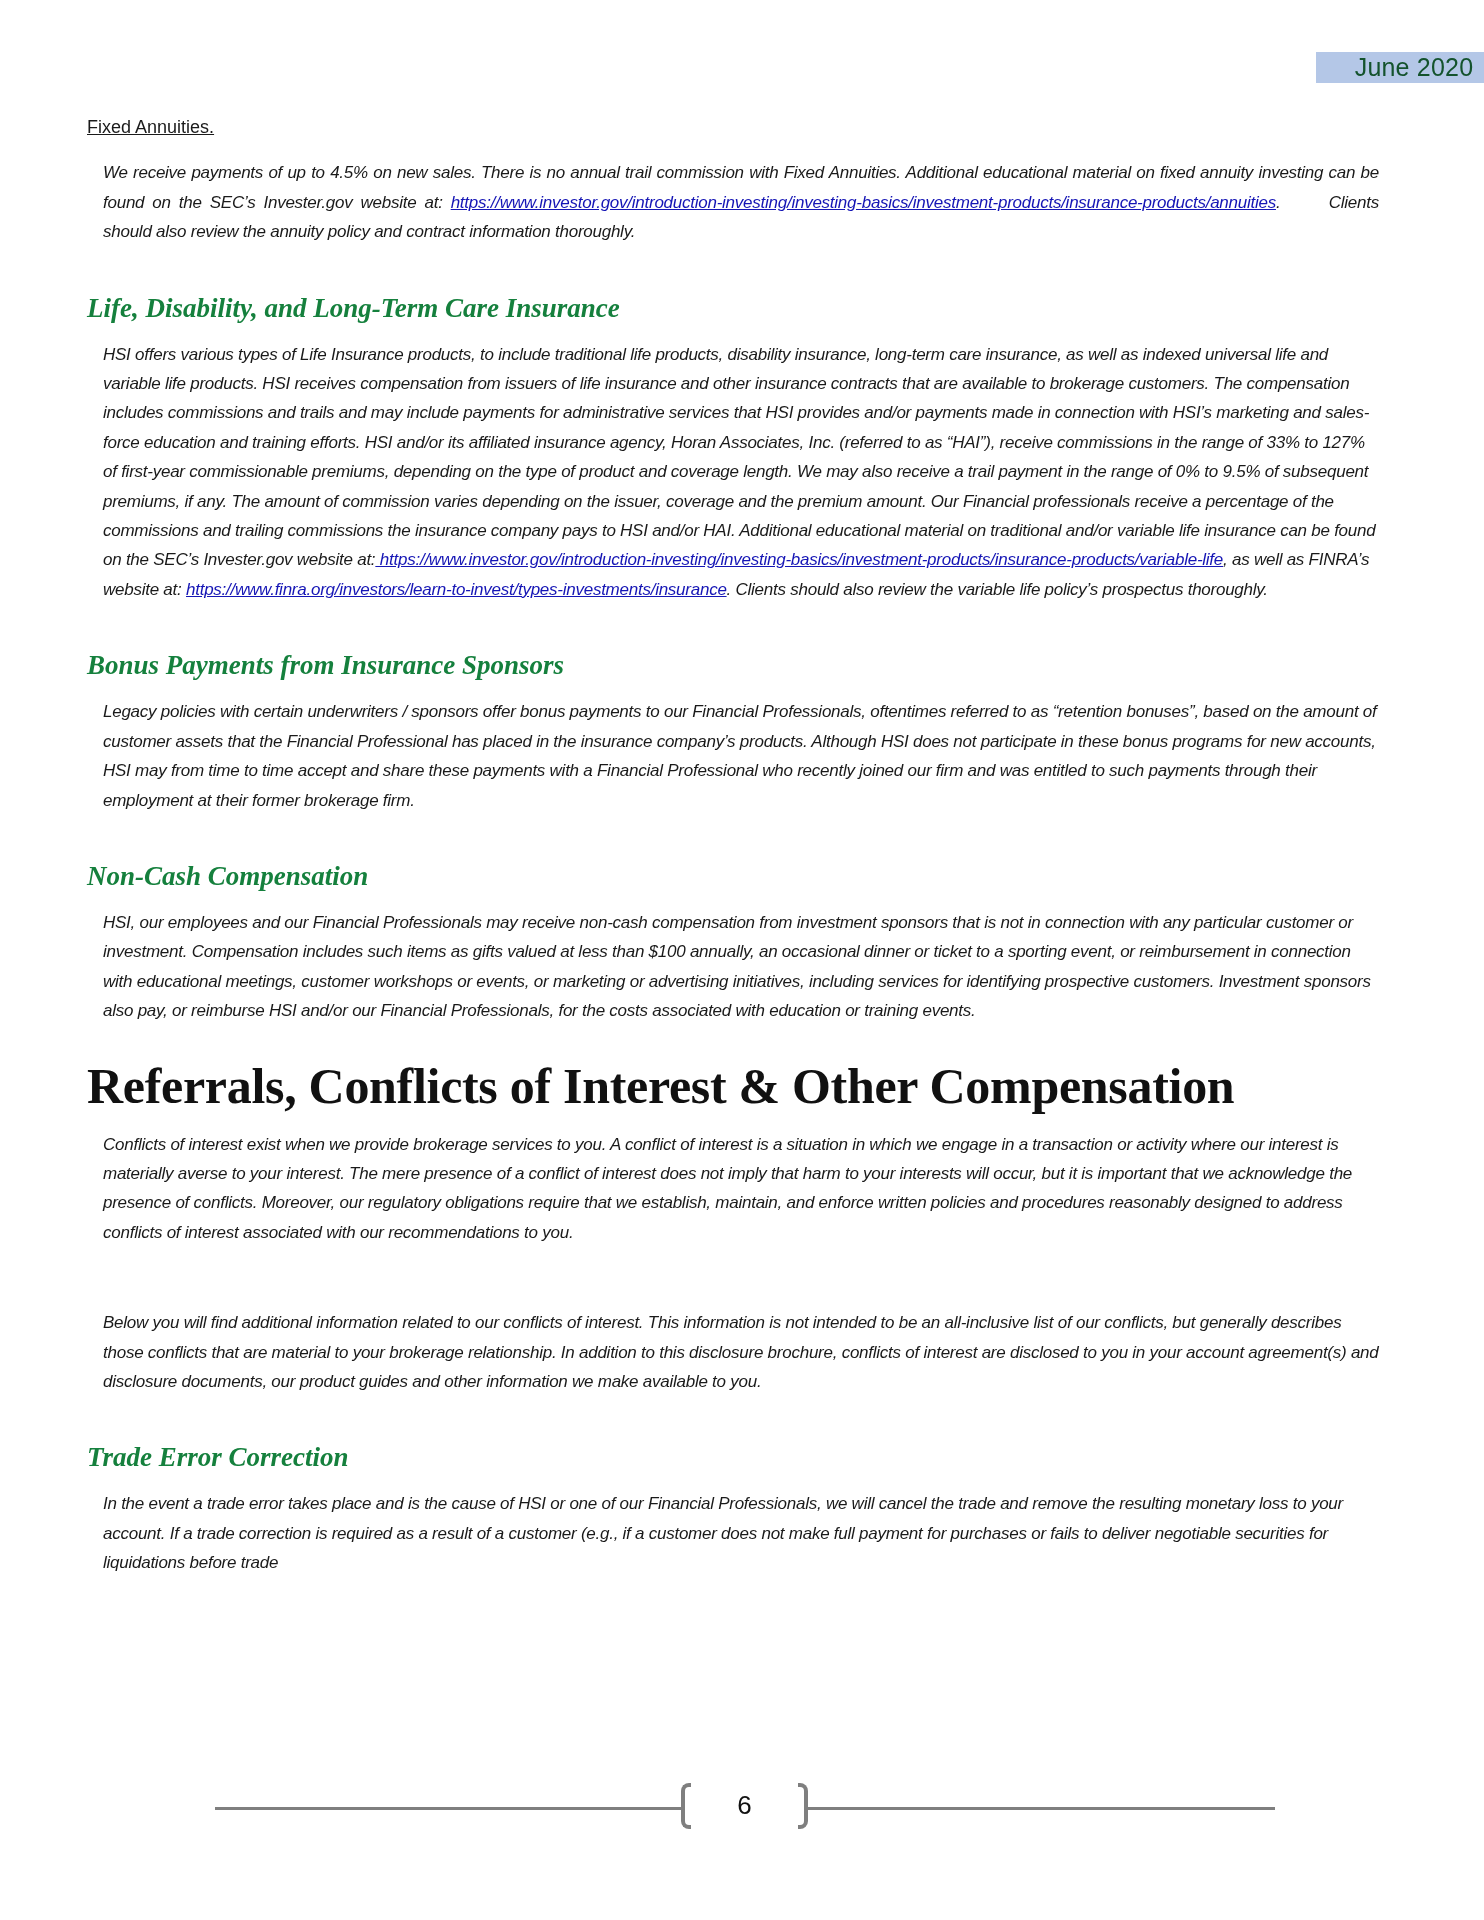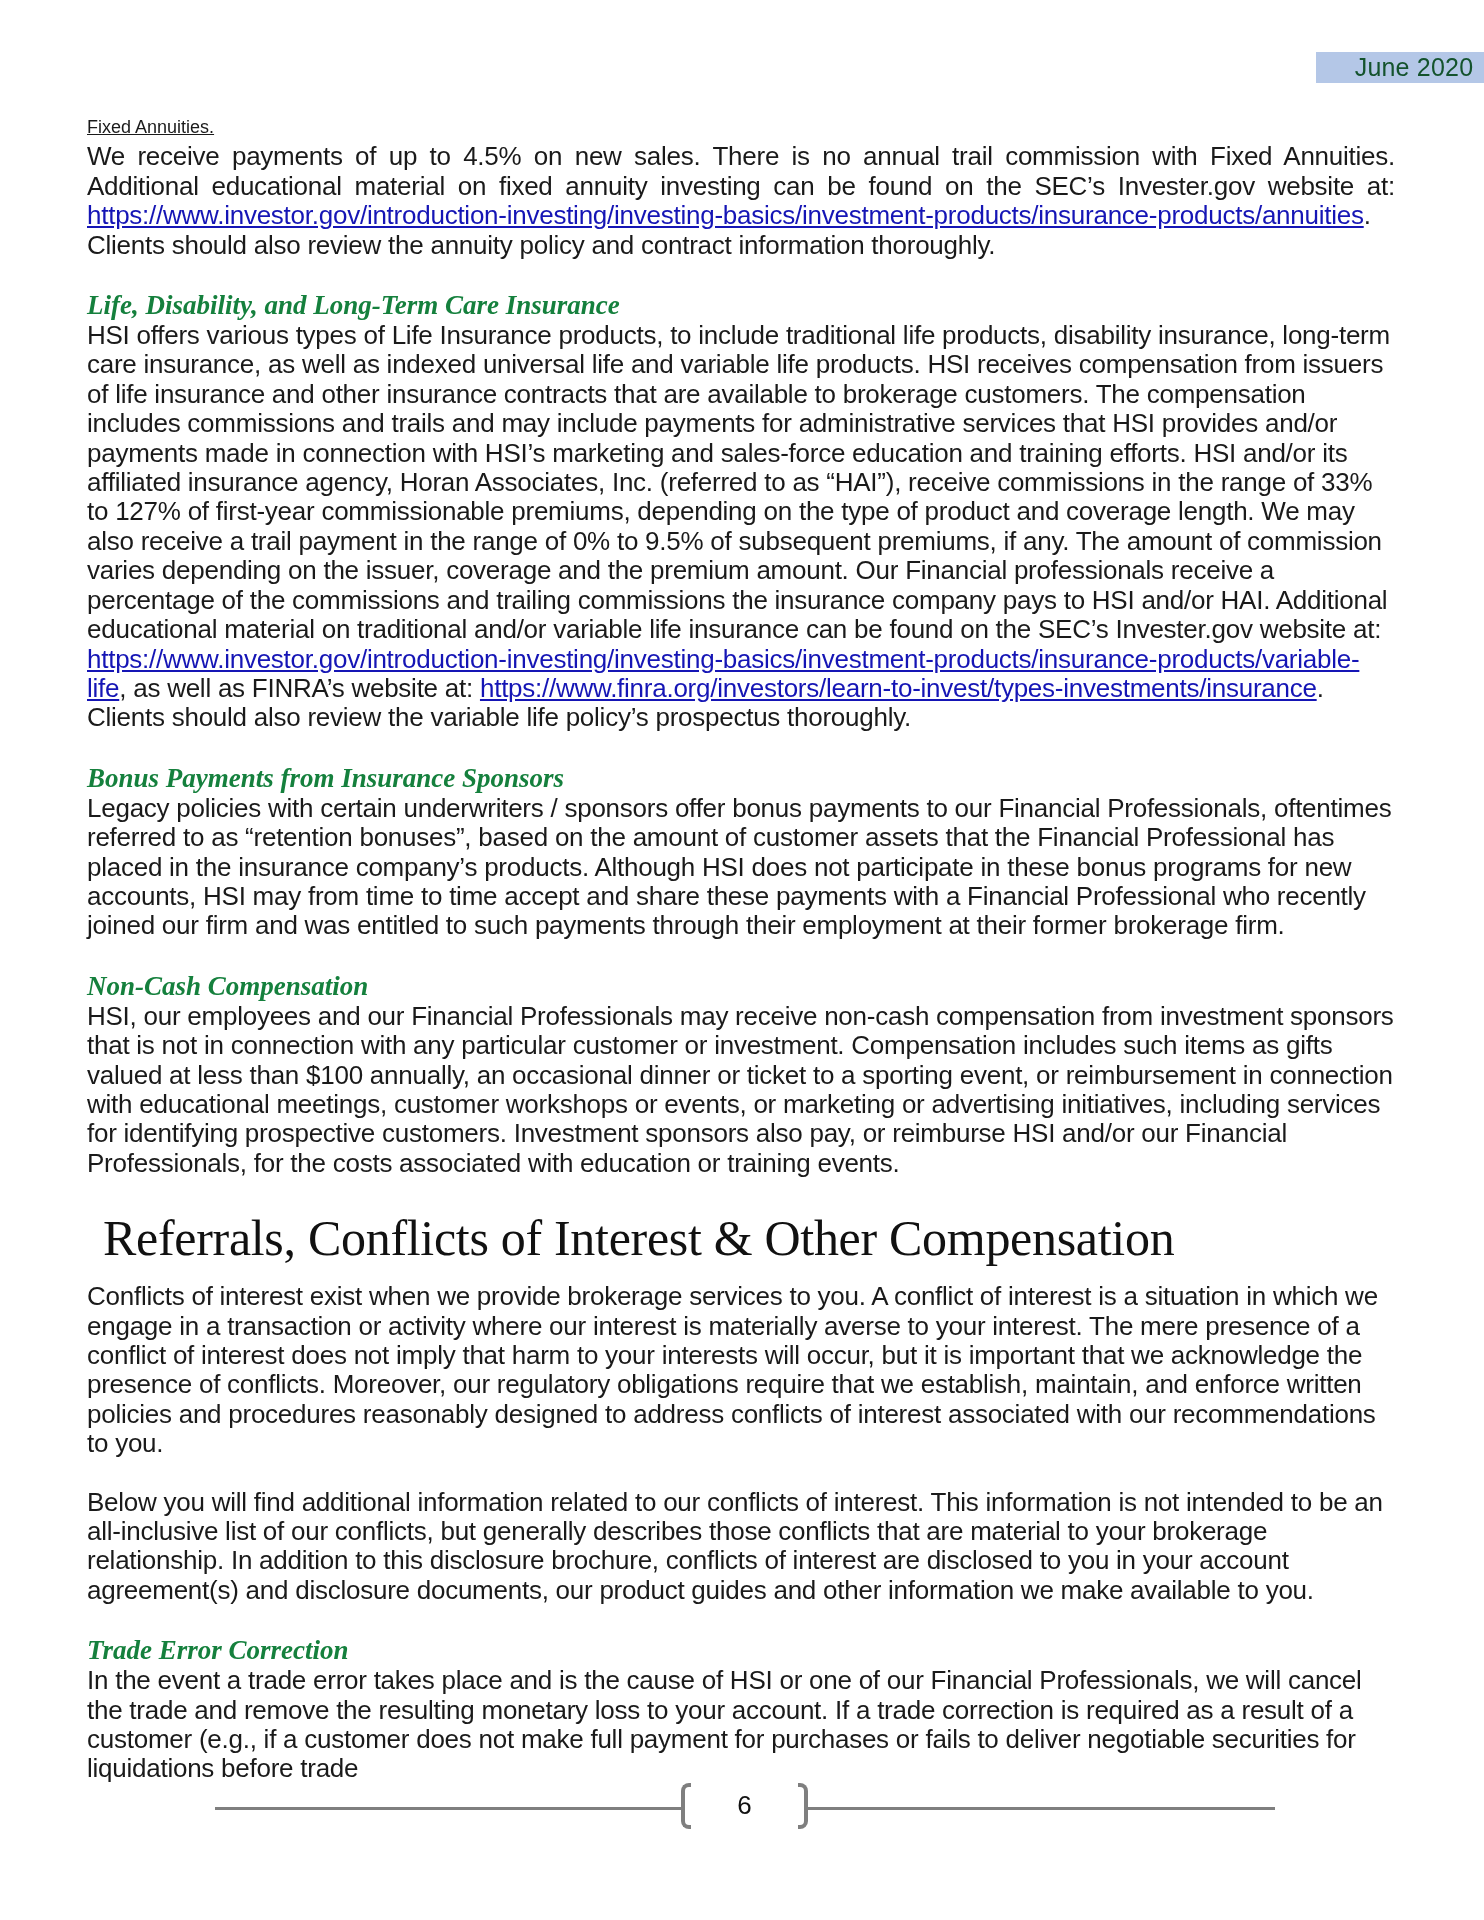--- a/index.html
+++ b/index.html
@@ -28,25 +28,26 @@
       text-align: center;
       letter-spacing: 0.2px;
     }
     .content {
       position: absolute;
       left: 87px;
       top: 113px;
       width: 1308px;
     }
     .body-text {
-      font-size: 26px;
+      font-size: 17px;
       line-height: 29.4px;
-      margin: 0;
+      margin: 16px;
       letter-spacing: -0.25px;
       transform-origin: left top;
+      font-style: italic;
     }
     .justify { text-align: justify; }
     .underline-label {
       text-decoration: underline;
       font-size: 18px;
       line-height: 29.4px;
       margin: 0;
     }
     a.link {
       color: #1515b5;
@@ -56,24 +57,24 @@
       font-family: "Liberation Serif", serif;
       font-style: italic;
       font-weight: bold;
       font-size: 27px;
       line-height: 32px;
       margin: 0;
       color: #15803d;
     }
     .main-head {
       font-family: "Liberation Serif", serif;
-      font-weight: normal;
+      font-weight: bold;
       font-size: 50px;
       line-height: 56px;
-      margin: 16px;
+      margin: 0;
       color: #111;
       letter-spacing: -0.3px;
     }
     .gap-lg { height: 29px; }
     .gap-sm { height: 16px; }
     .footer {
       position: absolute;
       left: 215px;
       top: 1778px;
       width: 1060px;

